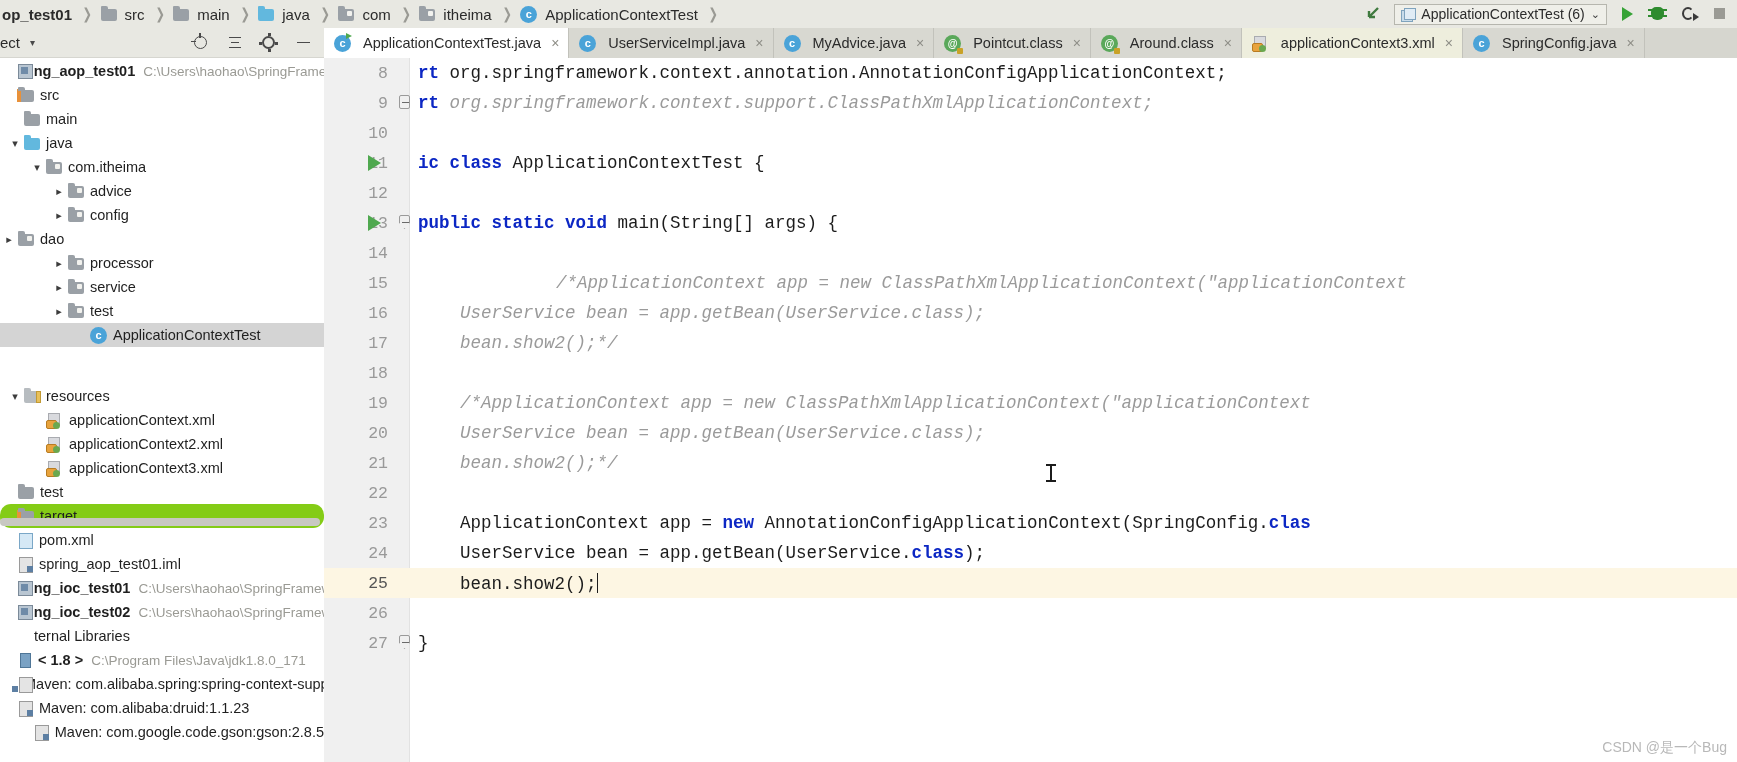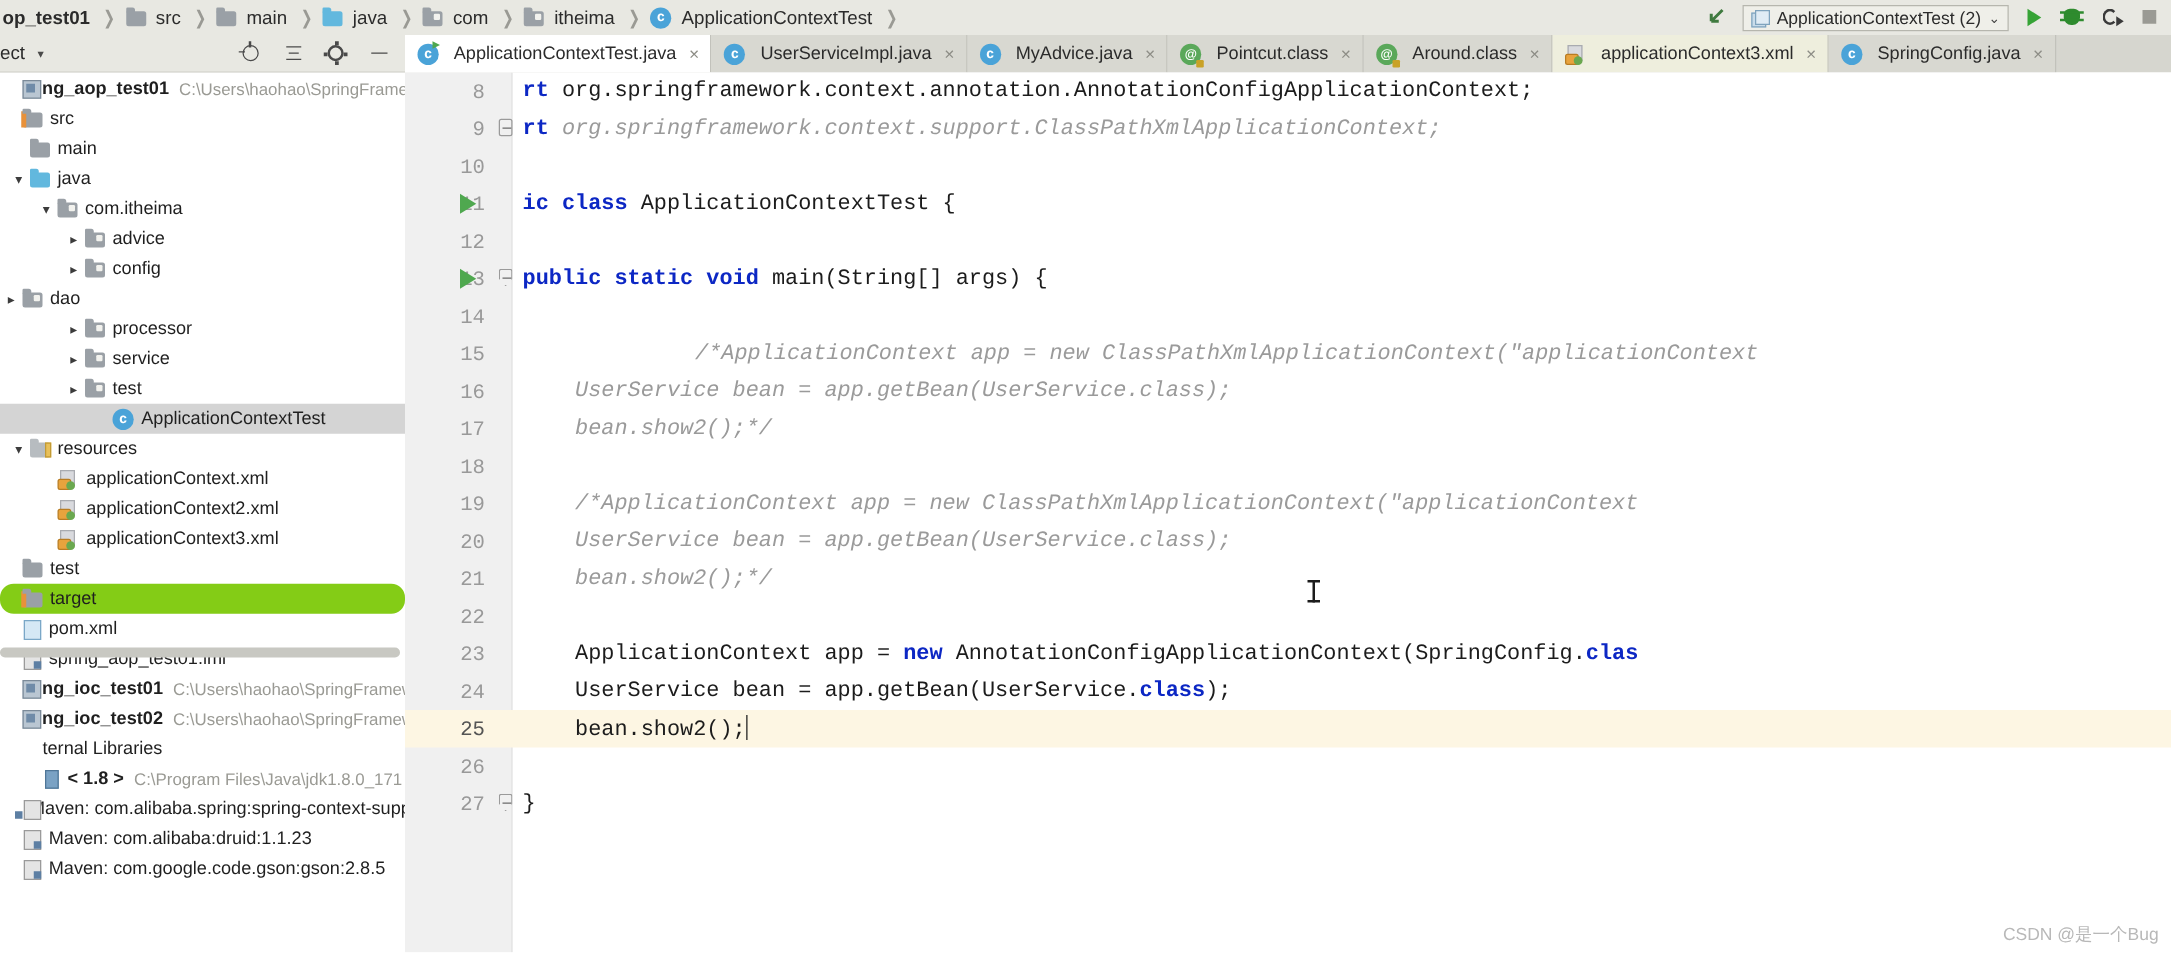--- a/index.html
+++ b/index.html
@@ -403,21 +403,21 @@
   </div>
 
   <div class="toolbar-right">
     <div class="tb-btn">
       <svg width="22" height="22" viewBox="0 0 22 22">
         <path d="M15 5 L6 14 M6 14 L6 8 M6 14 L12 14" stroke="#3f7a3f" stroke-width="2.4" fill="none"></path>
       </svg>
     </div>
     <div class="run-config">
       <span class="cfg-icon"></span>
-      <span>ApplicationContextTest (2)</span>
+      <span>ApplicationContextTest (6)</span>
       <span class="chev">⌄</span>
     </div>
     <div class="tb-btn">
         <span class="play-tri"></span>
       </div>
     <div class="tb-btn">
         <span class="bug-ico"></span>
       </div>
     <div class="tb-btn">
         <span class="coverage-ico"></span>
@@ -526,21 +526,21 @@
           <span class="ico ico-folder pkg">
             <i class="dot"></i>
           </span>
           <span class="tree-label">test</span>
         </div>
         <div class="tree-row selected" style="padding-left: 72px;">
           <span class="tw empty"></span>
           <span class="ico ico-class"></span>
           <span class="tree-label">ApplicationContextTest</span>
         </div>
-        <div class="tree-row" style="padding-left: 6px;">
+        <div class="tree-row" style="padding-left: 6px; margin-top: 37px;">
           <span class="tw open"></span>
           <span class="ico ico-folder res">
             <i class="bar"></i>
           </span>
           <span class="tree-label">resources</span>
         </div>
         <div class="tree-row" style="padding-left: 28px;">
           <span class="tw empty"></span>
           <span class="ico ico-springxml">
             <i class="page"></i>
@@ -595,37 +595,37 @@
         <div class="tree-row" style="padding-left: 0px;">
           <span class="tw empty"></span>
           <span class="ico ico-module"></span>
           <span class="tree-label bold">ring_ioc_test02</span>
           <span class="tree-path">C:\Users\haohao\SpringFramewo</span>
         </div>
         <div class="tree-row" style="padding-left: 16px;">
           <span class="tw empty"></span>
           <span class="tree-label">ternal Libraries</span>
         </div>
-        <div class="tree-row" style="padding-left: 16px;">
+        <div class="tree-row" style="padding-left: 0px;">
           <span class="tw empty"></span>
           <span class="ico ico-jdk"></span>
           <span class="tree-label bold">&lt; 1.8 &gt;</span>
           <span class="tree-path">C:\Program Files\Java\jdk1.8.0_171</span>
         </div>
         <div class="tree-row" style="padding-left: 0px;">
           <span class="tw empty"></span>
           <span class="ico ico-iml"></span>
           <span class="tree-label">Maven: com.alibaba.spring:spring-context-supp</span>
         </div>
         <div class="tree-row" style="padding-left: 0px;">
           <span class="tw empty"></span>
           <span class="ico ico-iml"></span>
           <span class="tree-label">Maven: com.alibaba:druid:1.1.23</span>
         </div>
-        <div class="tree-row" style="padding-left: 0px;">
+        <div class="tree-row" style="padding-left: 16px;">
           <span class="tw empty"></span>
           <span class="ico ico-iml"></span>
           <span class="tree-label">Maven: com.google.code.gson:gson:2.8.5</span>
         </div>
       </div>
     <div class="hscroll"></div>
   </div>
 
   <div class="tabstrip" id="tabstrip">
       <div class="tab active">

